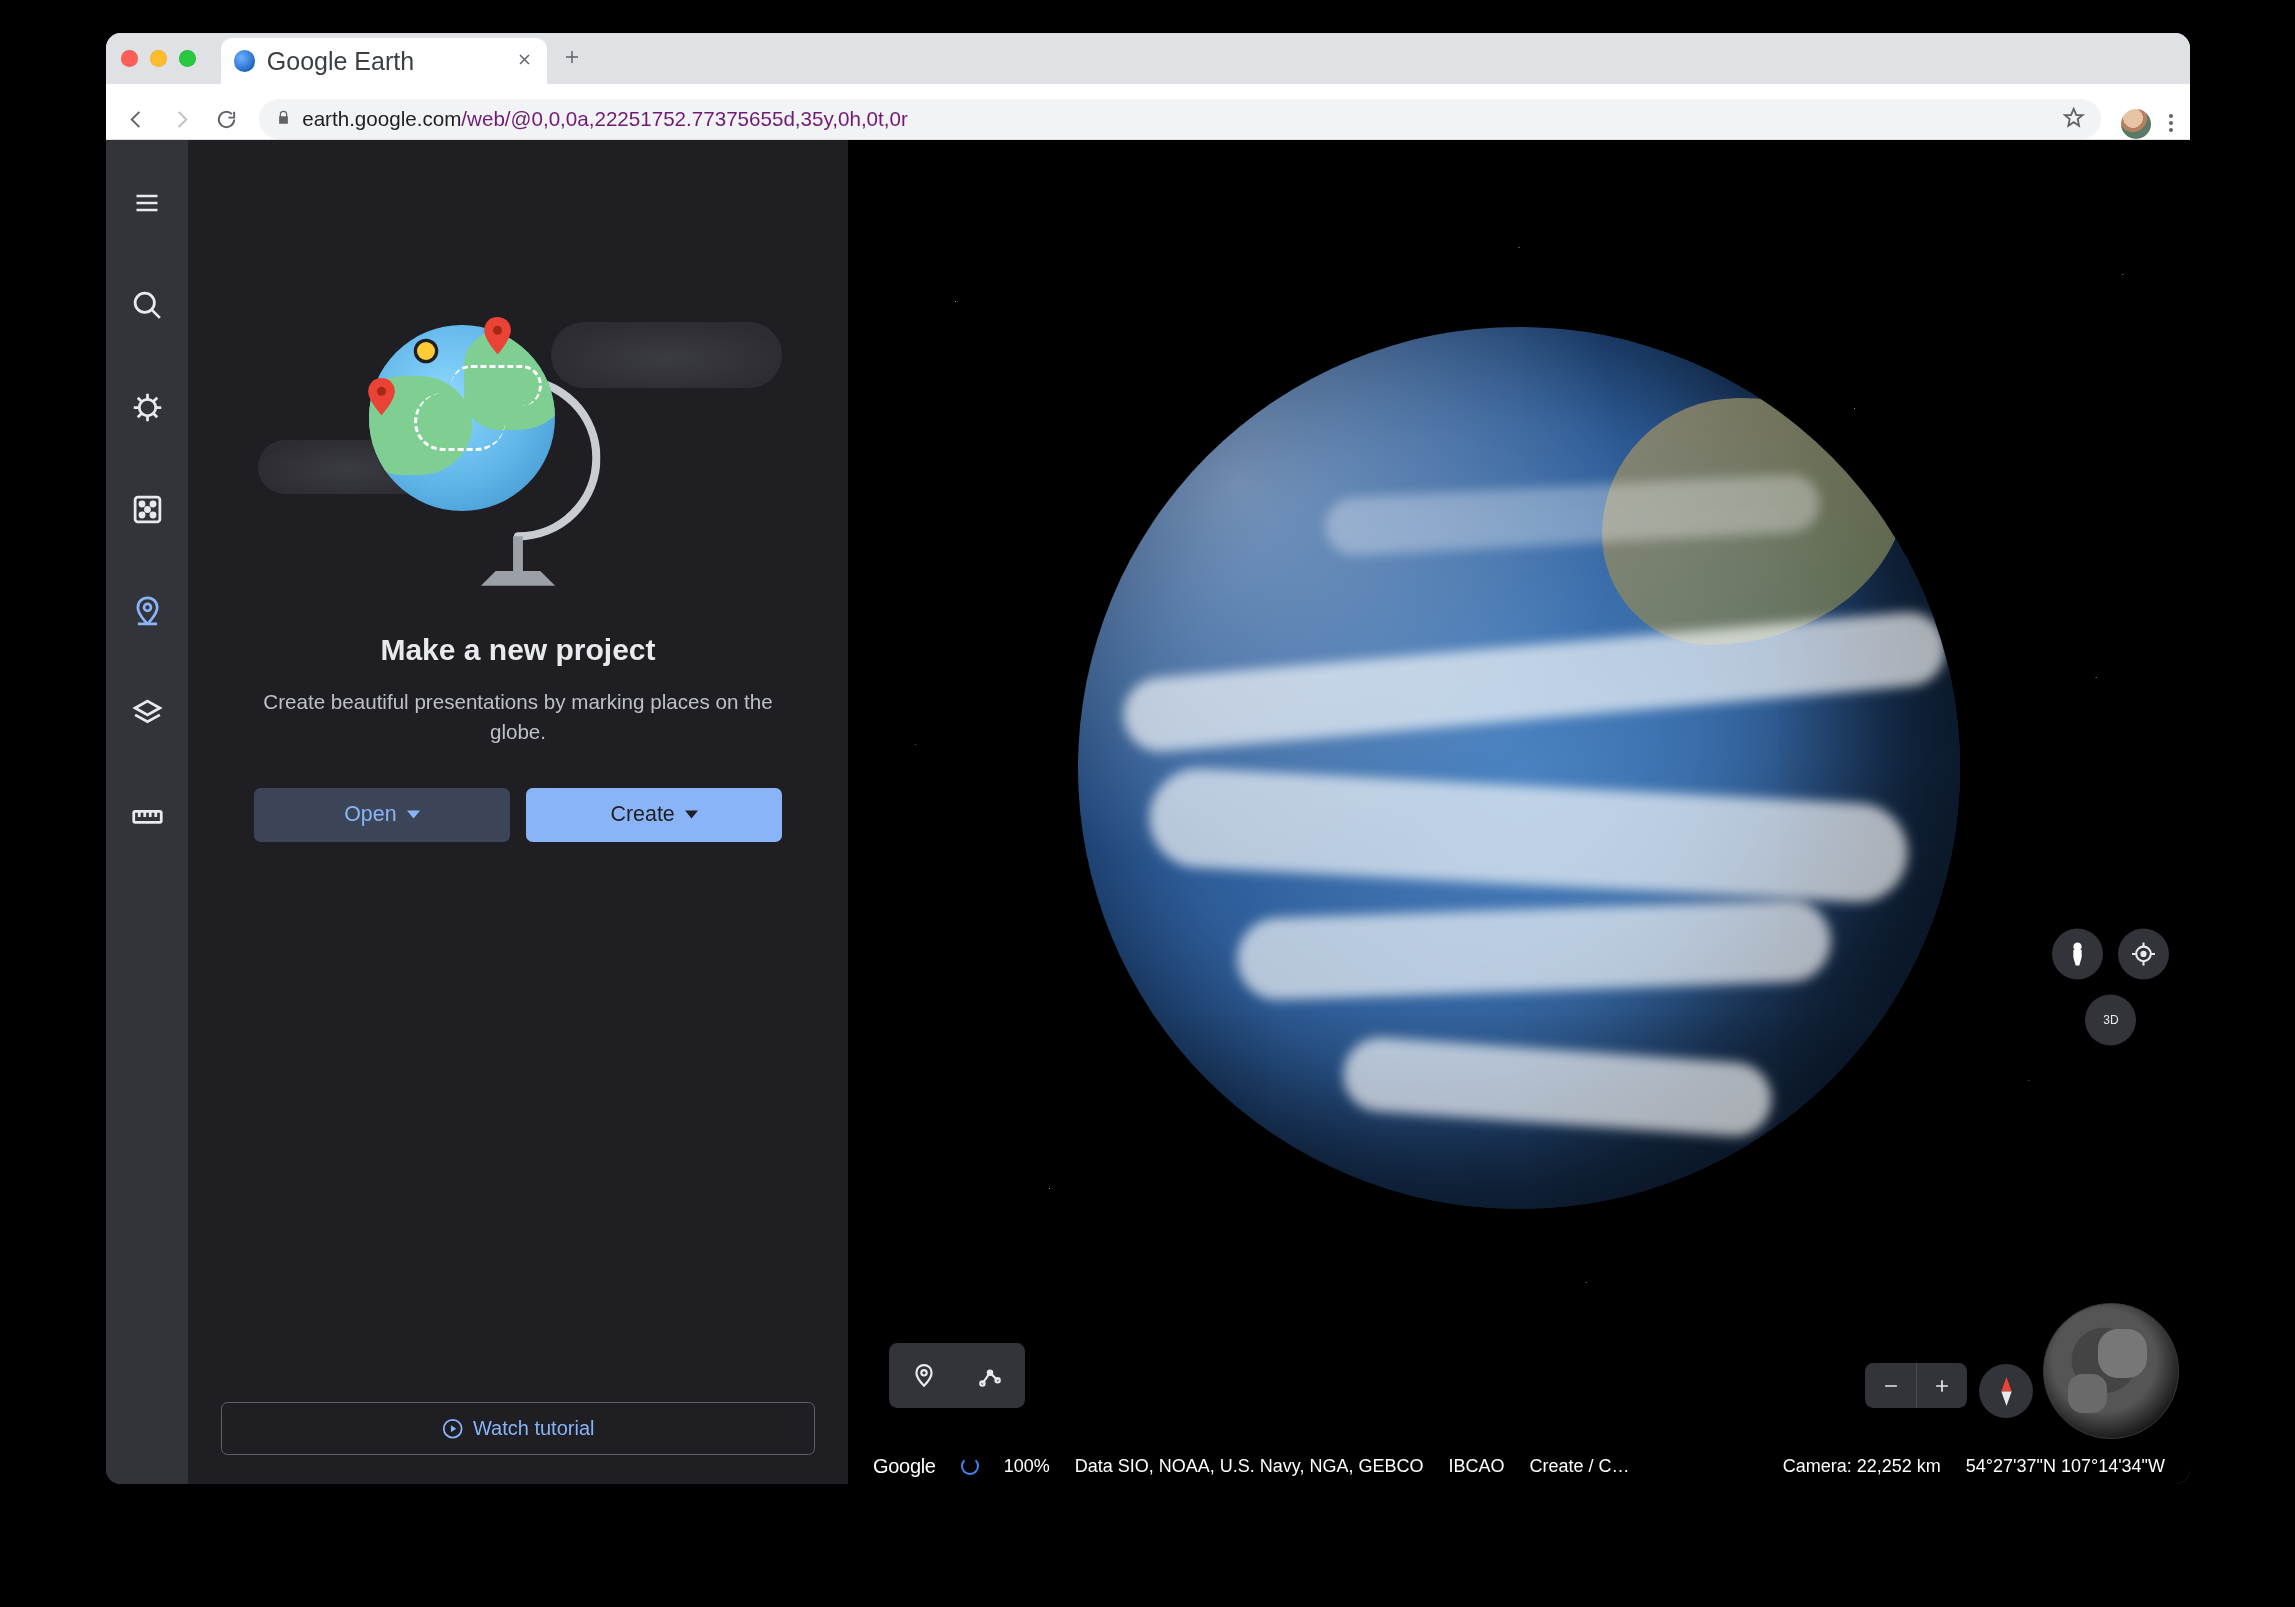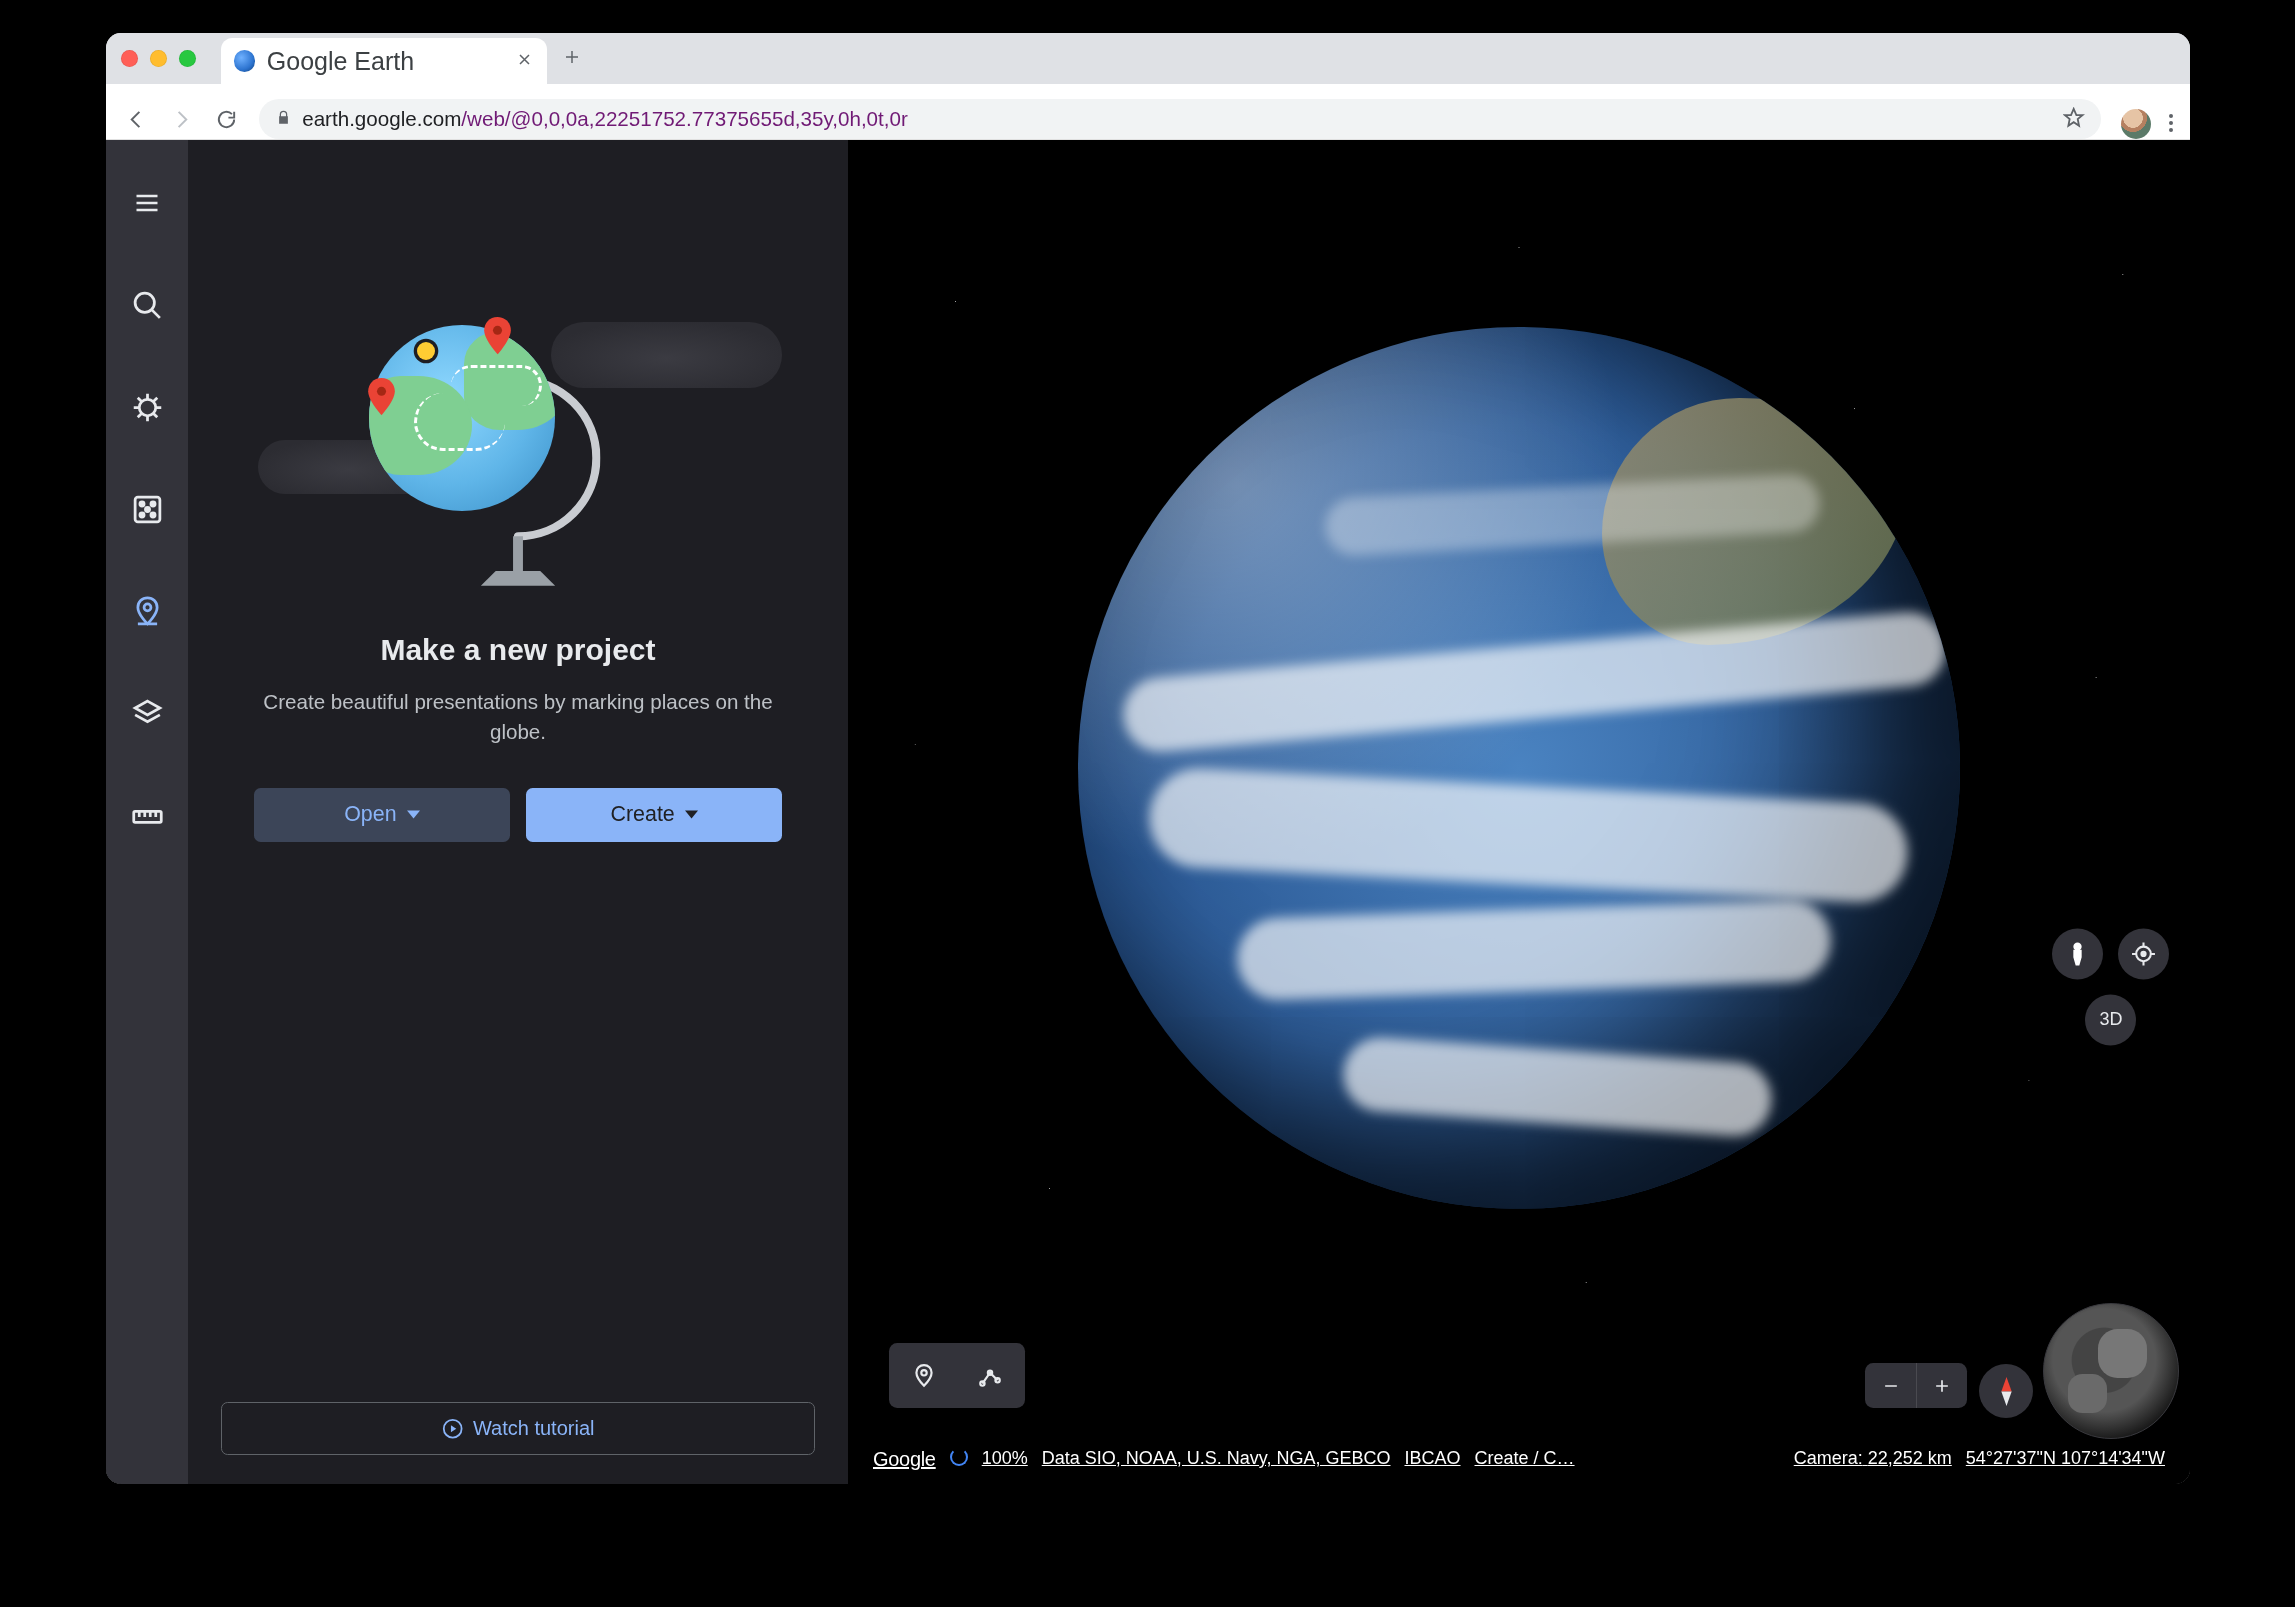--- a/index.html
+++ b/index.html
@@ -223,21 +223,21 @@
   .right-cluster{
     position:absolute; right:20.6px; top:60%; transform:translateY(-15%);
     display:flex; flex-direction:column; align-items:center; gap:15px;
   }
   .rc-row{ display:flex; gap:15px;}
   .rnd{
     width:51px; height:51px; border-radius:50%; background:#33333a;
     display:flex; align-items:center; justify-content:center; cursor:pointer;
   }
   .rnd svg{ width:25px; height:25px; stroke:#e8eaed; stroke-width:2; fill:none;}
-  .rnd.text{ font-size:18px; color:#e8eaed;}
+  .rnd.text{ font-size:12px; color:#e8eaed;}
   .rnd.pegman svg{ fill:#fff; stroke:#fff;}
   .zoom{
     position:absolute; right:223px; bottom:76px;
     display:flex; background:#33333a; border-radius:8.2px; overflow:hidden;
   }
   .zoom .zbtn{ width:51px; height:45px; display:flex; align-items:center; justify-content:center; cursor:pointer;}
   .zoom svg{ width:20px; height:20px; stroke:#e8eaed; stroke-width:2;}
   .zoom .zbtn + .zbtn{ border-left:0.8px solid #4a4a50;}
 
   .compass{
@@ -254,26 +254,25 @@
   }
   .mini-earth::before{
     content:''; position:absolute; width:49px; height:49px; border-radius:40%;
     background:#777; top:25px; left:54px;
     box-shadow: -35px 40px 0 -5px #6a6a6a;
   }
 
   
   .status{
     position:absolute; left:0; right:0; bottom:0; height:36px;
-    display:flex; 
+    display:flex; align-items:center;
     padding: 0 25px;
     color:#fff; font-size:18px;
-    gap:14px;
+    gap:25px;
     background: linear-gradient(to top, rgba(0,0,0,.65), rgba(0,0,0,0));
-    text-decoration: underline;
   }
   .status .google{ font-weight:500; font-size:20px; letter-spacing:-0.3px;}
   .status .loader{ width:18px; height:18px; border:2.5px solid #4285f4; border-radius:50%; border-top-color:transparent;}
   .status .spacer{ flex:1;}
 </style>
 </head>
 <body>
 
 <div class="window">
 

